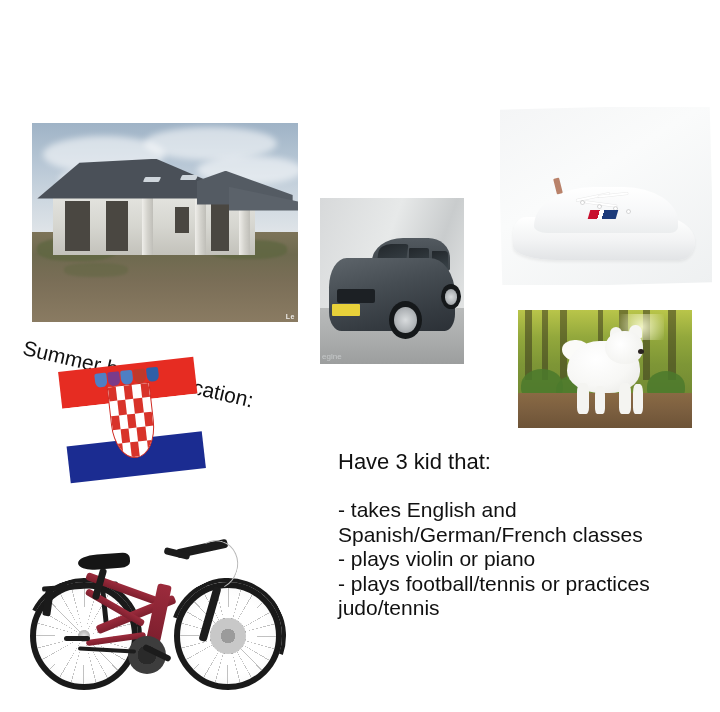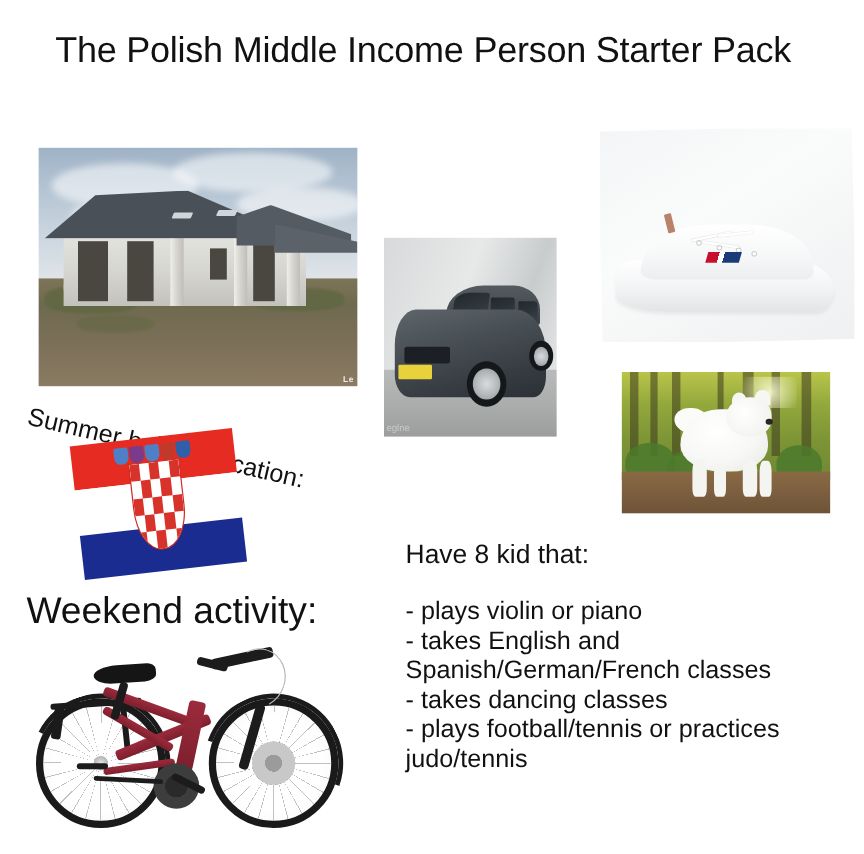--- a/index.html
+++ b/index.html
@@ -366,21 +366,20 @@
     line-height: 24.5px;
     color: #111111;
   }
   #kid-list .kid-item { margin: 0; padding: 0; }
 </style>
 </head>
 <body>
 
 <div id="canvas">
 
-  <div id="title">The Polish Middle Income Person Starter Pack</div>
 
   <div class="photo" id="house-photo">
     <div class="house-sky">
       <div class="cloud" style="left:4%;  top:12%; width:46%; height:34%;"></div>
       <div class="cloud" style="left:42%; top:4%;  width:50%; height:30%;"></div>
       <div class="cloud" style="left:62%; top:30%; width:40%; height:26%;"></div>
       <div class="cloud" style="left:10%; top:40%; width:36%; height:22%;"></div>
     </div>
     <div class="house-ground">
       <div class="patch" style="left:2%;  top:6%;  width:30%; height:26%;"></div>
@@ -502,21 +501,20 @@
     <div class="dog-ear" style="left:53%; top:14%;"></div>
     <div class="dog-ear" style="left:64%; top:13%;"></div>
     <div class="dog-head"></div>
     <div class="dog-nose"></div>
     <div class="dog-leg" style="left:34%; top:62%; width:7%;  height:26%;"></div>
     <div class="dog-leg" style="left:44%; top:64%; width:6%;  height:24%;"></div>
     <div class="dog-leg" style="left:58%; top:62%; width:7%;  height:26%;"></div>
     <div class="dog-leg" style="left:66%; top:63%; width:6%;  height:25%;"></div>
   </div>
 
-  <div id="weekend-label">Weekend activity:</div>
 
   <div id="bike">
 
     <div class="bk-wheel" style="left:6px; top:52px; width:108px; height:108px;">
       <div class="bk-spokes"></div>
     </div>
     <div class="bk-hub" style="left:54px; top:100px;"></div>
 
     <div class="bk-wheel" style="left:150px; top:52px; width:108px; height:108px;">
       <div class="bk-spokes"></div>
@@ -545,21 +543,20 @@
     <div class="bk-dark" style="left:152px; top:14px; width:52px; height:9px; transform: rotate(-12deg);"></div>
     <div class="bk-dark" style="left:140px; top:20px; width:26px; height:7px; transform: rotate(14deg);"></div>
     <div class="bk-cable" style="left:168px; top:10px; width:44px; height:48px; transform: rotate(18deg);"></div>
 
     <div class="bk-crank" style="left:104px; top:106px; width:38px; height:38px;"></div>
     <div class="bk-dark" style="left:118px; top:120px; width:30px; height:6px; transform: rotate(26deg);"></div>
     <div class="bk-dark" style="left:40px;  top:106px; width:26px; height:5px;"></div>
     <div class="bk-dark" style="left:54px;  top:118px; width:58px; height:4px; transform: rotate(3deg);"></div>
   </div>
 
-  <div id="kid-heading">Have 8 kid that:</div>
+  <div id="kid-heading">Have 3 kid that:</div>
   <div id="kid-list">
+    <div class="kid-item">- takes English and Spanish/German/French classes</div>
     <div class="kid-item">- plays violin or piano</div>
-    <div class="kid-item">- takes English and Spanish/German/French classes</div>
-    <div class="kid-item">- takes dancing classes</div>
     <div class="kid-item">- plays football/tennis or practices judo/tennis</div>
   </div>
 
 </div>
 
 </body></html>

